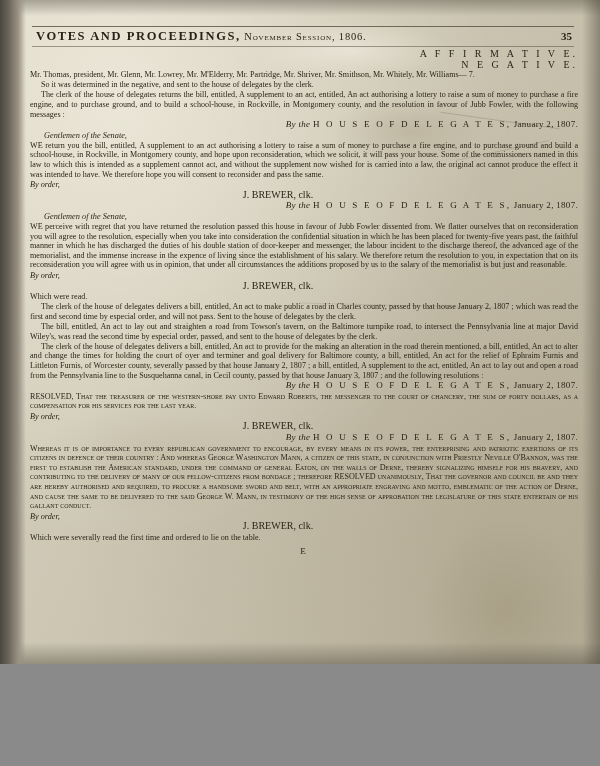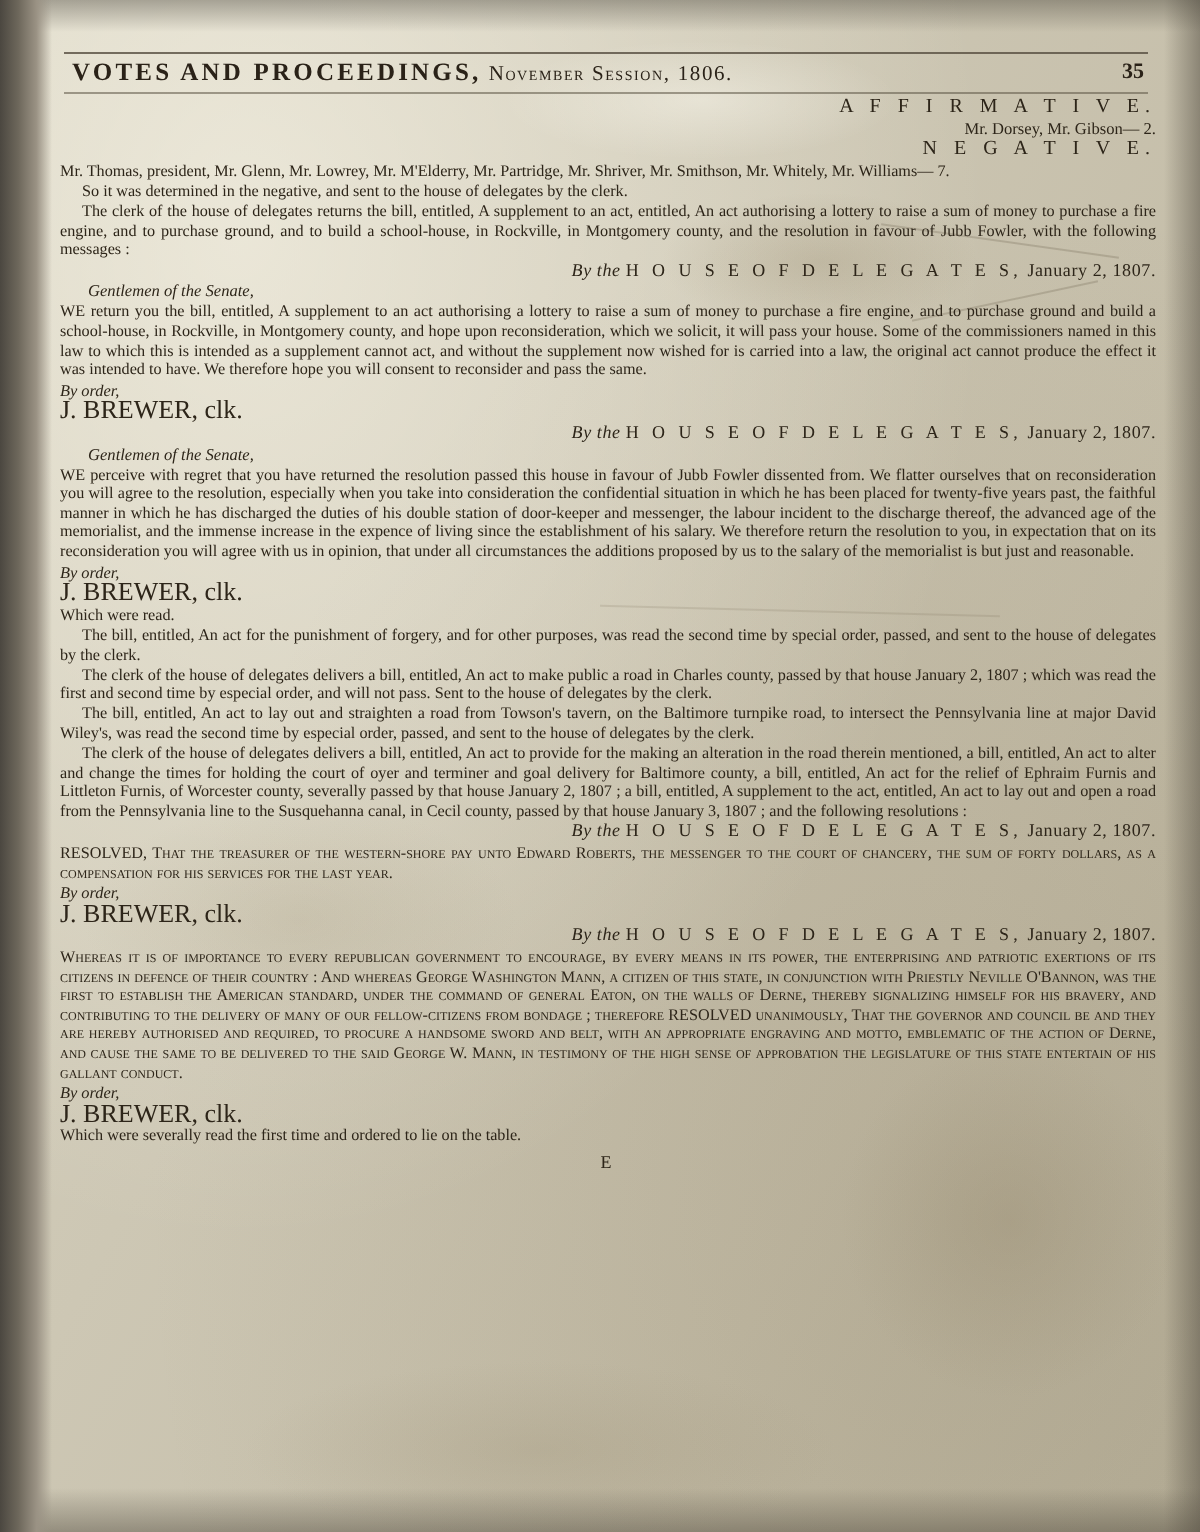--- a/index.html
+++ b/index.html
@@ -9,21 +9,21 @@
   }
   body {
     width: 600px;
     height: 766px;
     overflow: hidden;
     font-family: "Liberation Serif", serif;
   }
   .page {
     position: relative;
     width: 600px;
-    height: 766px;
+    height: 664px;
     background: #c9c4b4;
     background-image:
       radial-gradient(ellipse at 20% 15%, rgba(255,252,240,0.55), rgba(255,252,240,0) 55%),
       radial-gradient(ellipse at 80% 80%, rgba(120,105,75,0.18), rgba(120,105,75,0) 60%),
       linear-gradient(118deg, #d7d2c0 0%, #cdc7b4 38%, #c4bda8 72%, #b9b29c 100%);
     overflow: hidden;
   }
   
   .gutter {
     position: absolute;
@@ -147,22 +147,22 @@
   .by-order {
     text-align: left;
     text-indent: 0;
     font-style: italic;
     font-size: 8.2px;
     margin: 1px 0 0 0;
   }
   .signline {
     position: relative;
     text-indent: 0;
-    text-align: left;
-    font-size: 13px;
+    text-align: center;
+    font-size: 10px;
     padding-right: 52px;
     margin-bottom: 2px;
   }
   .byhouse {
     text-align: right;
     text-indent: 0;
     font-size: 9px;
     letter-spacing: .3px;
     margin: 1px 0 1px 0;
   }
@@ -222,21 +222,20 @@
       <div class="runhead-line">
         <span class="runhead-main">VOTES AND PROCEEDINGS,</span>
         <span class="runhead-sm">November Session,</span>
         <span class="runhead-sm">1806.</span>
       </div>
       <div class="folio">35</div>
       <div class="rule-under"></div>
     </div>
 
     <p class="center head-caps">A F F I R M A T I V E.</p>
-    <p class="center" style="font-size:8.3px">Mr. Dorsey, Mr. Gibson— 2.</p>
 
     <p class="center head-caps">N E G A T I V E.</p>
     <p class="noind" style="text-align:left">Mr. Thomas, president, Mr. Glenn, Mr. Lowrey, Mr. M'Elderry, Mr. Partridge, Mr. Shriver, Mr. Smithson, Mr. Whitely, Mr. Williams— 7.</p>
 
     <p>So it was determined in the negative, and sent to the house of delegates by the clerk.</p>
     <p>The clerk of the house of delegates returns the bill, entitled, A supplement to an act, entitled, An act authorising a lottery to raise a sum of money to purchase a fire engine, and to purchase ground, and to build a school-house, in Rockville, in Montgomery county, and the resolution in favour of Jubb Fowler, with the following messages :</p>
 
     <p class="byhouse">
       <span class="italic">By the</span>
       <span class="sp">H O U S E   O F   D E L E G A T E S,</span>
@@ -251,21 +250,20 @@
       <span class="italic">By the</span>
       <span class="sp">H O U S E   O F   D E L E G A T E S,</span>
       <span>January 2, 1807.</span>
     </p>
     <p class="gentlemen">Gentlemen of the Senate,</p>
     <p class="noind">WE perceive with regret that you have returned the resolution passed this house in favour of Jubb Fowler dissented from. We flatter ourselves that on reconsideration you will agree to the resolution, especially when you take into consideration the confidential situation in which he has been placed for twenty-five years past, the faithful manner in which he has discharged the duties of his double station of door-keeper and messenger, the labour incident to the discharge thereof, the advanced age of the memorialist, and the immense increase in the expence of living since the establishment of his salary. We therefore return the resolution to you, in expectation that on its reconsideration you will agree with us in opinion, that under all circumstances the additions proposed by us to the salary of the memorialist is but just and reasonable.</p>
     <p class="by-order">By order,</p>
     <p class="signline">J. BREWER, clk.</p>
 
     <p class="noind">Which were read.</p>
-    <p>The bill, entitled, An act for the punishment of forgery, and for other purposes, was read the second time by special order, passed, and sent to the house of delegates by the clerk.</p>
     <p>The clerk of the house of delegates delivers a bill, entitled, An act to make public a road in Charles county, passed by that house January 2, 1807 ; which was read the first and second time by especial order, and will not pass. Sent to the house of delegates by the clerk.</p>
     <p>The bill, entitled, An act to lay out and straighten a road from Towson's tavern, on the Baltimore turnpike road, to intersect the Pennsylvania line at major David Wiley's, was read the second time by especial order, passed, and sent to the house of delegates by the clerk.</p>
     <p>The clerk of the house of delegates delivers a bill, entitled, An act to provide for the making an alteration in the road therein mentioned, a bill, entitled, An act to alter and change the times for holding the court of oyer and terminer and goal delivery for Baltimore county, a bill, entitled, An act for the relief of Ephraim Furnis and Littleton Furnis, of Worcester county, severally passed by that house January 2, 1807 ; a bill, entitled, A supplement to the act, entitled, An act to lay out and open a road from the Pennsylvania line to the Susquehanna canal, in Cecil county, passed by that house January 3, 1807 ; and the following resolutions :</p>
 
     <p class="byhouse">
       <span class="italic">By the</span>
       <span class="sp">H O U S E   O F   D E L E G A T E S,</span>
       <span>January 2, 1807.</span>
     </p>
     <p class="noind smallcaps">RESOLVED, That the treasurer of the western-shore pay unto Edward Roberts, the messenger to the court of chancery, the sum of forty dollars, as a compensation for his services for the last year.</p>

